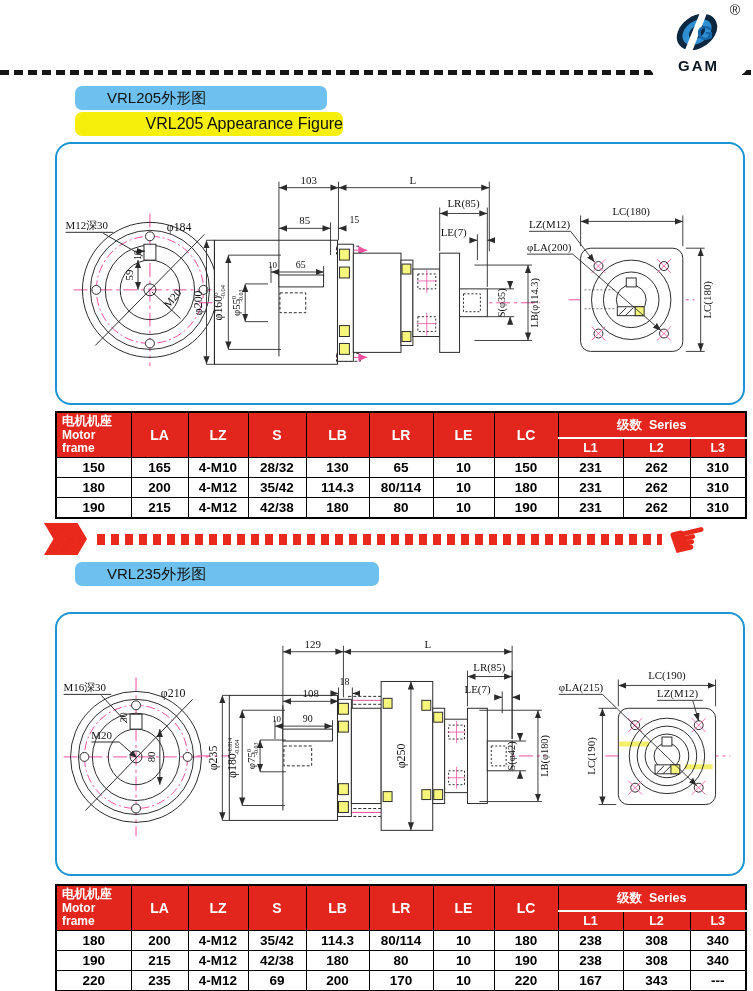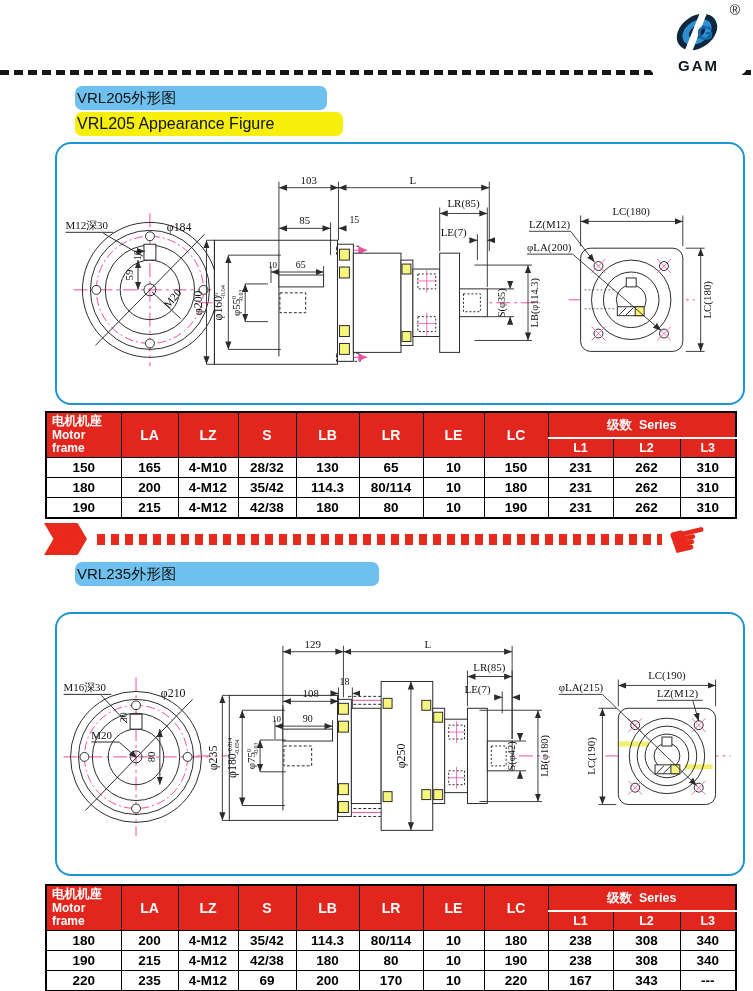--- a/index.html
+++ b/index.html
@@ -15,43 +15,43 @@
       background:repeating-linear-gradient(90deg,#161616 0 9px,transparent 9px 14px);}
   .badge{position:absolute;right:5px;top:0;width:99px;height:76px;background:#fff;
          border-radius:12px;z-index:5;text-align:center;}
   .badge .reg{position:absolute;right:8px;top:2px;font-size:14px;color:#222;}
   .badge .gam{position:absolute;left:0;right:0;bottom:2px;font-size:15px;font-weight:bold;
               color:#0d1722;letter-spacing:2px;}
   .badge svg{position:absolute;left:22px;top:6px;}
 
   
   .pill{position:absolute;height:24px;border-radius:7px;font-size:15px;color:#111;
-        line-height:24px;padding-left:2px;box-sizing:border-box;}
+        line-height:24px;padding-left:32px;box-sizing:border-box;}
   .pill.blue{background:#6ec1ee;}
-  .pill.yellow{background:#f6ee0b;font-size:16px;}
+  .pill.yellow{background:#f6ee0b;font-size:16px;text-align:right;}
 
   
   .panel{position:absolute;left:55px;width:690px;border:2px solid #1b95d4;border-radius:16px;
          box-sizing:border-box;background:#fff;}
   .panel svg{display:block;margin:0;}
   .dtxt{font-family:"Liberation Serif",serif;fill:#111;}
 
   
   .divider{position:absolute;left:44px;top:520px;width:665px;height:38px;display:flex;
            align-items:center;}
   .chev{display:inline-block;width:21px;height:32px;background:#e8291c;
         clip-path:polygon(0 0,55% 0,100% 50%,55% 100%,0 100%,45% 50%);}
   .chev+.chev{margin-left:-10px;}
   .red-dashes{flex:1;height:11px;margin:0 6px 0 10px;
       background:repeating-linear-gradient(90deg,#e8291c 0 8px,transparent 8px 14px);}
   .hand{font-size:46px;color:#e8291c;line-height:30px;font-family:"DejaVu Sans",sans-serif;
         transform:rotate(-14deg);}
 
   
-  table.spec{position:absolute;left:45px;width:690px;border-collapse:collapse;
+  table.spec{position:absolute;left:55px;width:690px;border-collapse:collapse;
              table-layout:fixed;background:#fff;border:2.5px solid #000;}
   table.spec th,table.spec td{border:1.8px solid #000;padding:0;}
   table.spec thead th{background:#e3261d;color:#fff;font-weight:bold;font-size:14px;}
   table.spec th.frame{text-align:left;padding:2px 0 2px 5px;}
   table.spec th.frame .fc{font-size:12.5px;line-height:1.1;}
   table.spec th.frame .fe{font-size:12px;line-height:1.1;}
   table.spec th.series{font-size:12.5px;white-space:pre;}
   table.spec tr.sub th{border-top:2.5px solid #fff;font-size:12.5px;height:18px;}
   table.spec td{font-weight:bold;font-size:13.5px;text-align:center;height:19px;color:#000;}
 </style>

